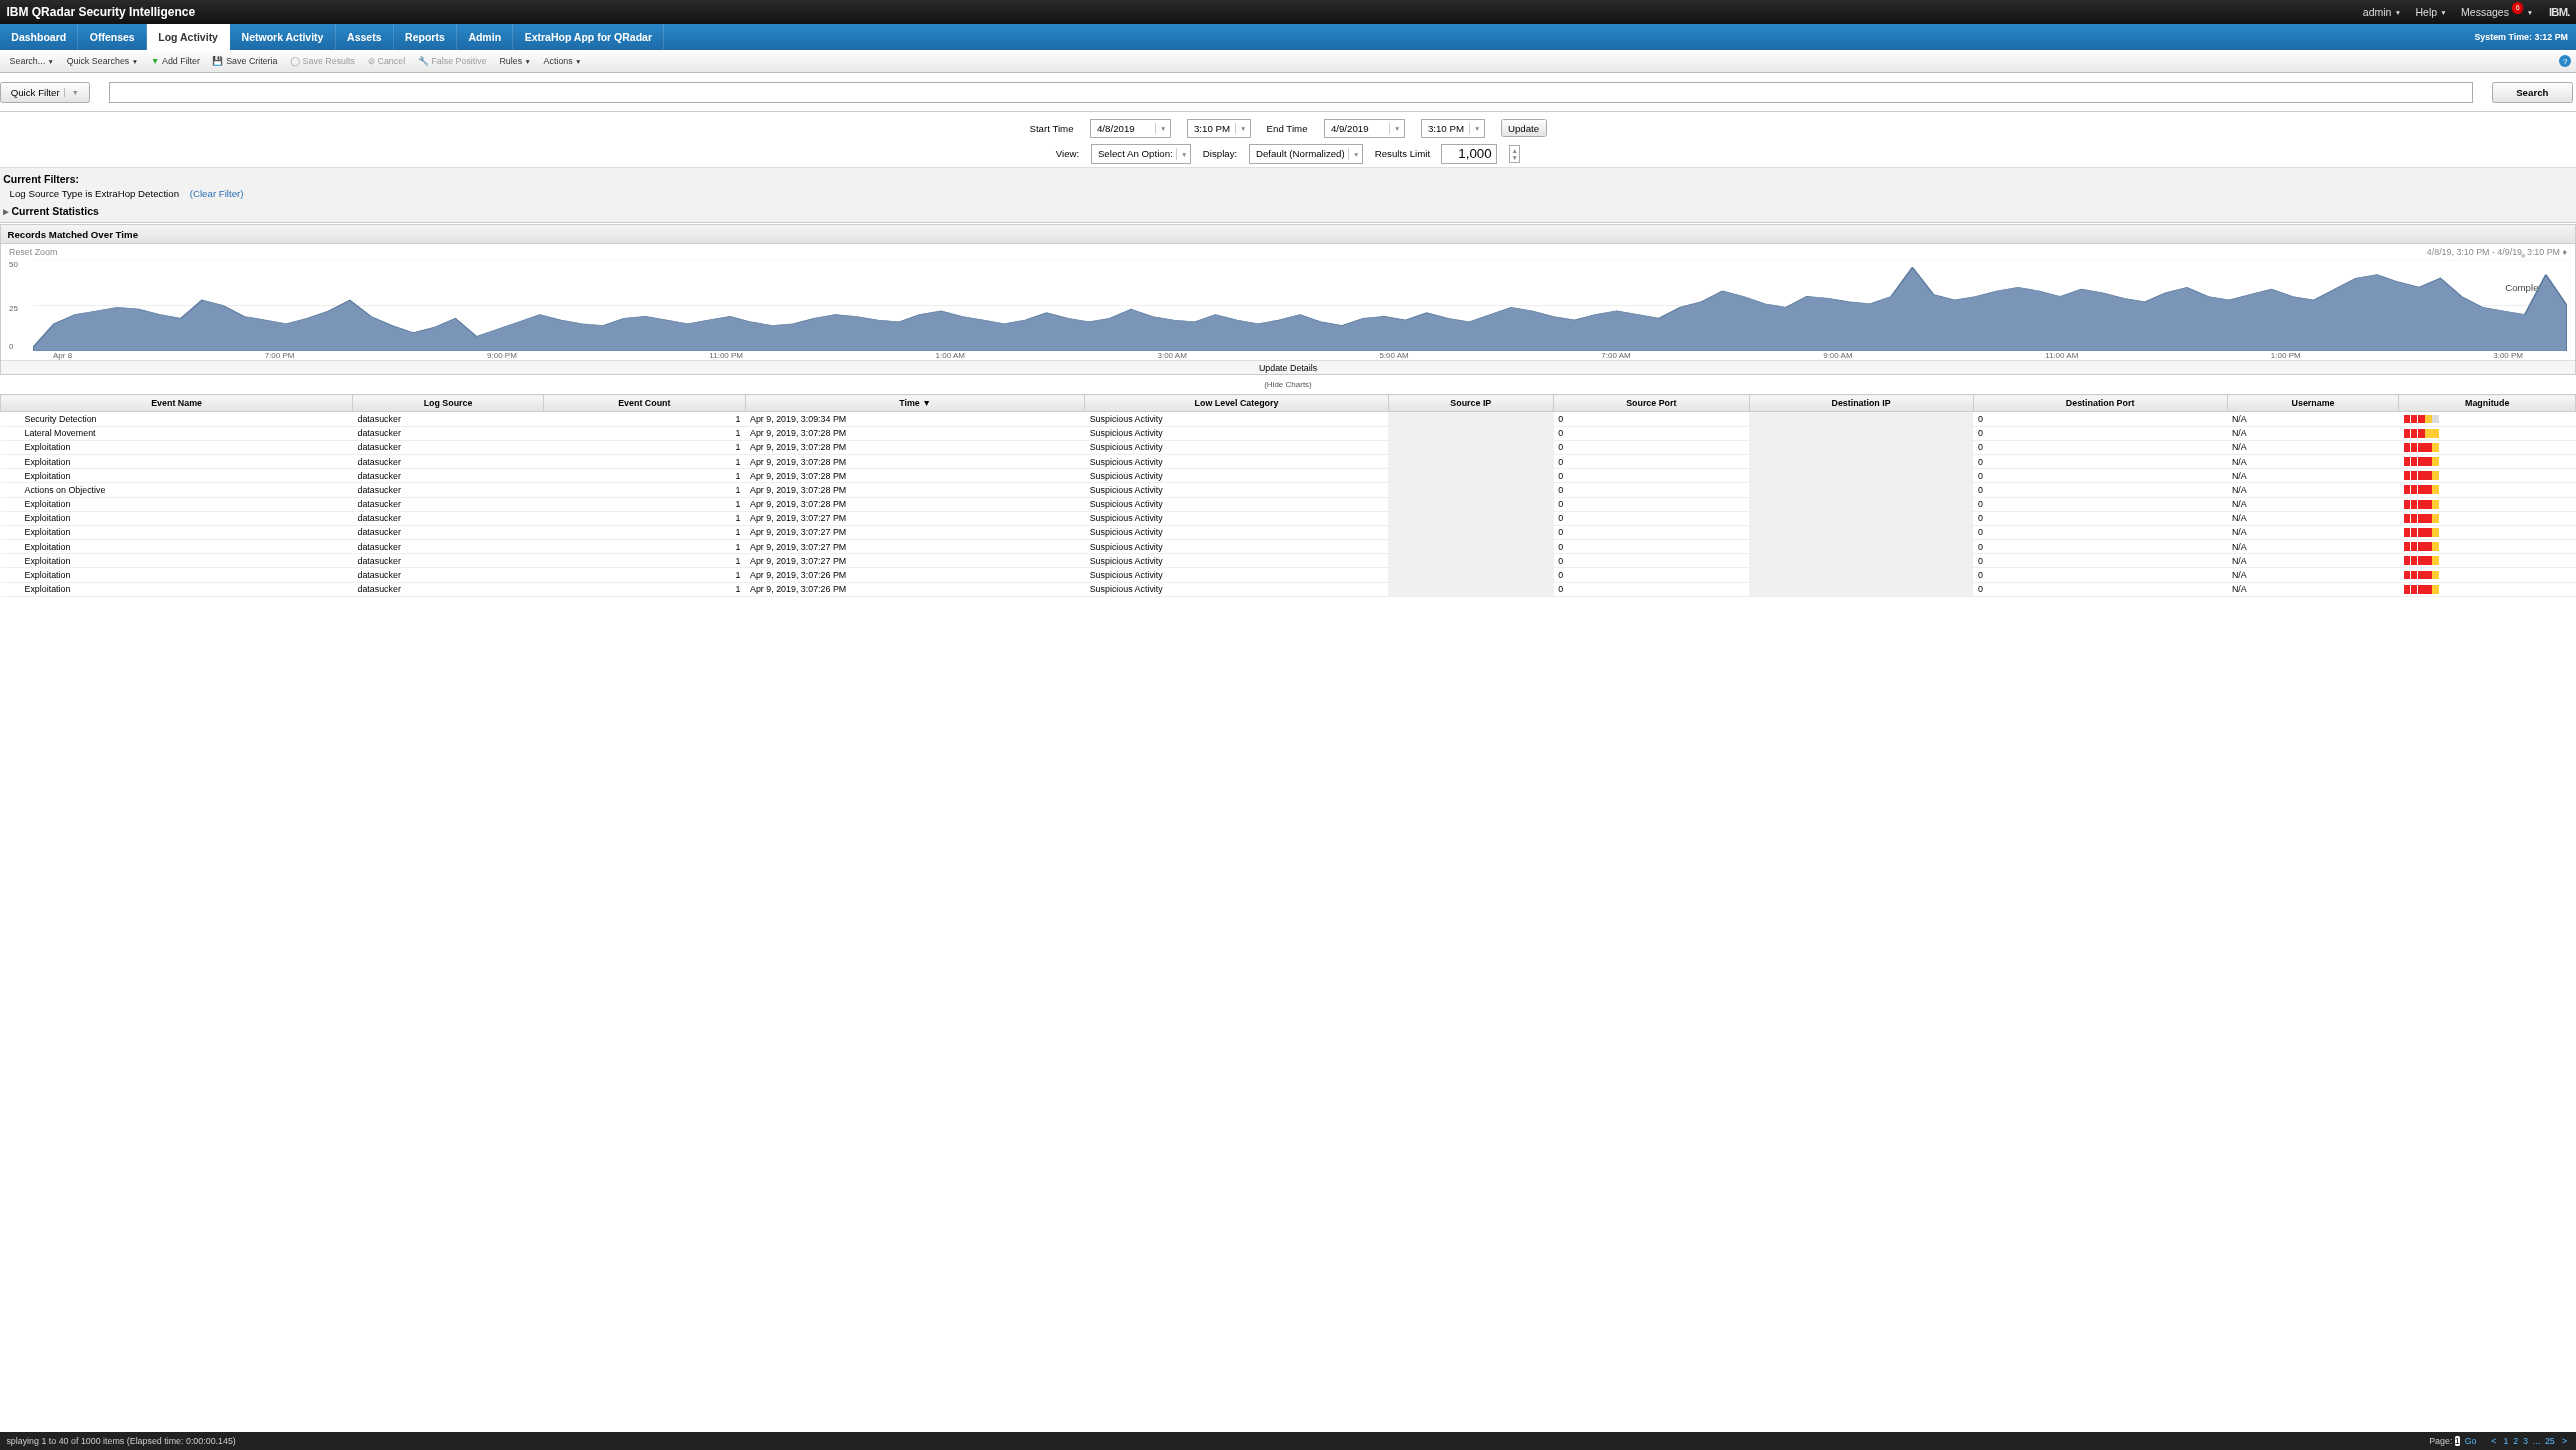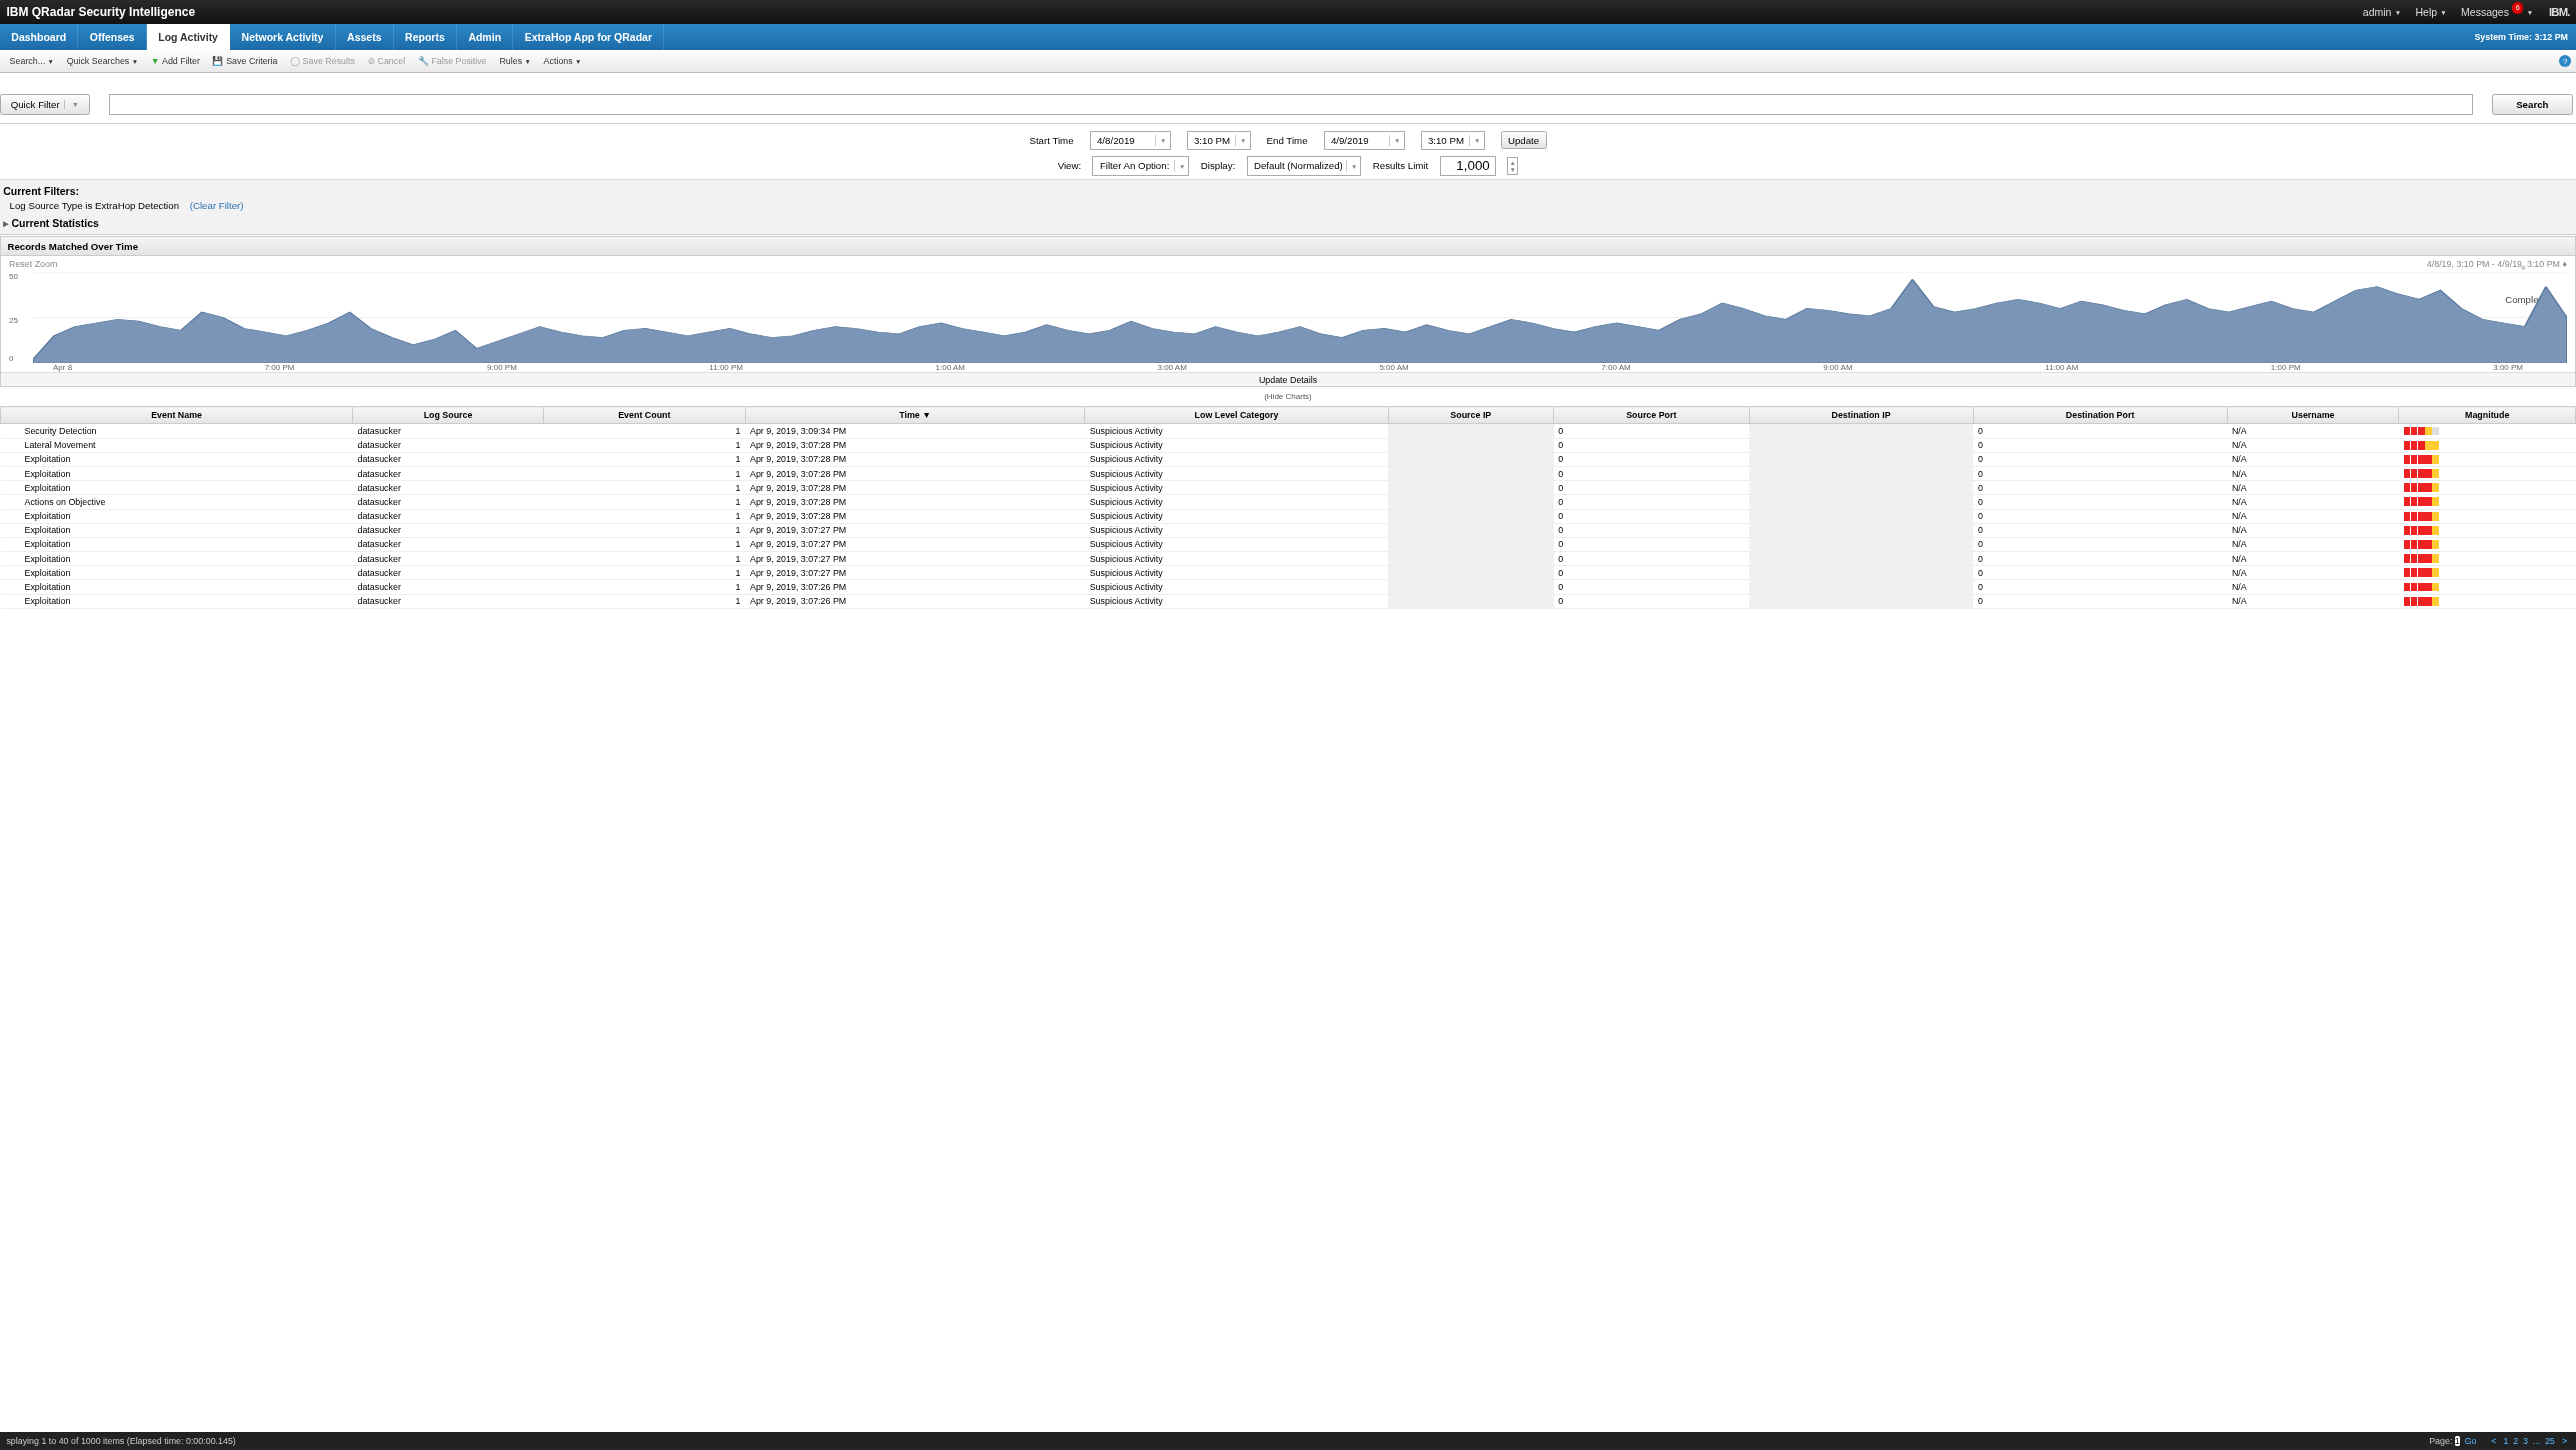--- a/index.html
+++ b/index.html
@@ -21,21 +21,21 @@
 .toolbar { background: linear-gradient(#fdfdfd,#e9e9e9); border-top: 0.8px solid #fff; border-bottom: 0.8px solid #bbb; height: 22.5px; display: flex; align-items: center; padding: 0 4.8px; gap: 3.2px; font-size: 8.9px; color: #333; }
 .toolbar .tbitem { display: flex; align-items: center; gap: 2.4px; padding: 1.6px 4.8px; cursor: pointer; }
 .toolbar .tbitem.dim { color: #999; }
 .toolbar .helpq { margin-left: auto; background: #2b87c7; color: #fff; border-radius: 50%; width: 12px; height: 12px; font-size: 8px; display: flex; align-items: center; justify-content: center; }
 .tri { font-size: 6.4px; }
 
 .searchrow { padding: 9.7px 3.2px 8px 0; display: flex; gap: 19px; border-bottom: 0.8px solid #ccc; align-items: flex-end; }
 .btn { background: linear-gradient(#fdfdfd,#e4e4e4); border: 0.8px solid #aaa; border-radius: 2.4px; padding: 4px 9.7px; font-size: 9.7px; cursor: pointer; display: inline-flex; align-items: center; gap: 4.8px; }
 .btn .caret { border-left: 0.8px solid #bbb; padding-left: 6.4px; color: #888; font-size: 7.2px; }
 .searchrow input.big { flex: 1; border: 0.8px solid #aaa; height: 21px; padding: 0 4.8px; font-size: 9.7px; }
-.searchrow .searchbtn { width: 81px; text-align: center; justify-content: center; font-weight: bold; margin-top: 12px; }
+.searchrow .searchbtn { width: 81px; text-align: center; justify-content: center; font-weight: bold; }
 
 .paramrow { display: flex; justify-content: center; gap: 16px; align-items: center; padding: 6.4px 0 3.2px; font-size: 9.7px; }
 .paramrow2 { display: flex; justify-content: center; gap: 11.3px; align-items: center; padding: 3.2px 0; font-size: 9.7px; }
 .paramrow3 { text-align: center; font-size: 9.7px; padding: 1.6px 0 4.8px; }
 .sel { background: #fff; border: 0.8px solid #aaa; height: 19.3px; padding: 0 17.7px 0 6.4px; font-size: 9.7px; position: relative; display: inline-flex; align-items: center; min-width: 81px; }
 .sel::after { content: "▼"; position: absolute; right: 3.2px; top: 3.2px; font-size: 6.4px; color: #888; border-left: 0.8px solid #ccc; padding-left: 4px; height: 11.3px; display: flex; align-items: center; }
 .num { background: #fff; border: 0.8px solid #aaa; height: 19.3px; width: 56px; padding: 0 4.8px; text-align: right; }
 .completed { position: absolute; right: 24px; top: 135px; text-align: center; color: #444; font-size: 9.7px; }
 .completed .dots { width: 32px; height: 32px; margin: 0 auto 3.2px; position: relative; }
 .completed .dots::before { content: "•"; color: #ccc; font-size: 16px; position: absolute; left: 8px; top: 0; }
@@ -164,21 +164,21 @@
     <span>Start Time</span>
     <span class="sel">4/8/2019</span>
     <span class="sel" style="min-width:64px">3:10 PM</span>
     <span>End Time</span>
     <span class="sel">4/9/2019</span>
     <span class="sel" style="min-width:64px">3:10 PM</span>
     <span class="btn" style="padding:2.4px 6.4px">Update</span>
   </div>
   <div class="paramrow2">
     <span>View:</span>
-    <span class="sel" style="min-width:97px">Filter An Option:</span>
+    <span class="sel" style="min-width:97px">Select An Option:</span>
     <span>Display:</span>
     <span class="sel" style="min-width:113px">Default (Normalized)</span>
     <span>Results Limit</span>
     <input class="num" value="1,000" style="">
     <span style="display:flex;flex-direction:column;font-size:6.4px;color:#888;border:0.8px solid #aaa;padding:0.8px 1.6px">▲<br>▼</span>
   </div>
   <div class="completed">
     <div class="dots"></div>
     <span>Completed</span>
   </div>

